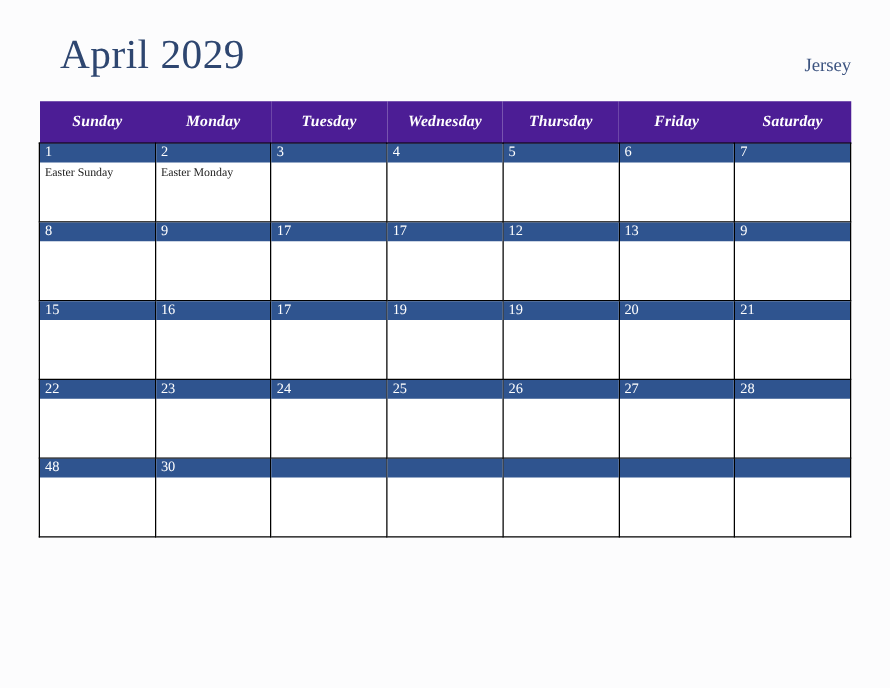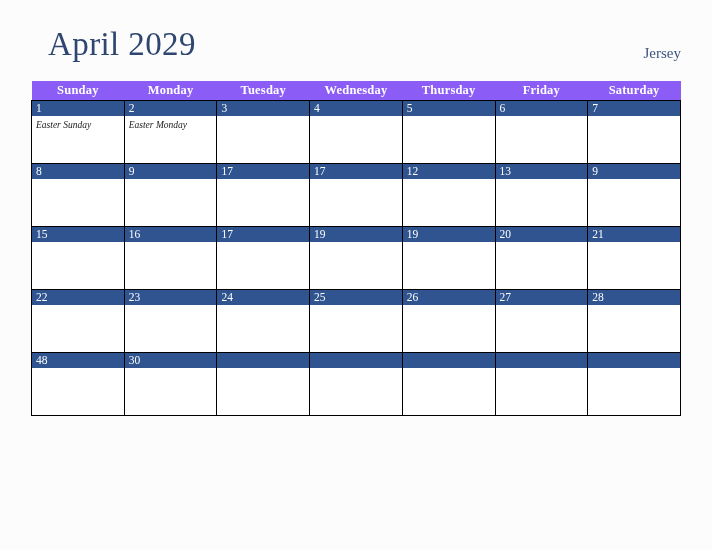--- a/index.html
+++ b/index.html
@@ -104,30 +104,31 @@
     left: 31px;
     top: 81px;
     width: 650px;
   }
   table.calendar {
     border-collapse: collapse;
     width: 650px;
     table-layout: fixed;
   }
   table.calendar th {
-    background: #8b5cf6;
+    background: #4c1d95;
     color: #ffffff;
     font-family: "Liberation Serif", serif;
     font-size: 12.5px;
     font-weight: bold;
-    height: 19px;
+    height: 33px;
     padding: 0;
     text-align: center;
     border: none;
     letter-spacing: 0.2px;
+    font-style: italic;
   }
   table.calendar td {
     border: 1px solid #000000;
     padding: 0;
     vertical-align: top;
     height: 62px;
     background: #ffffff;
   }
   .daycell {
     position: relative;
@@ -146,21 +147,20 @@
   .events {
     padding: 3px 3px 0 4px;
   }
   .event {
     font-family: "Liberation Serif", serif;
     font-size: 9.5px;
     color: #1b1b1b;
     line-height: 12px;
     white-space: nowrap;
     overflow: hidden;
-    font-style: italic;
   }
 </style>
 </head>
 <body>
 
 <div class="top-bar">
 
 
   <div class="cal-title">April 2029</div>
 

